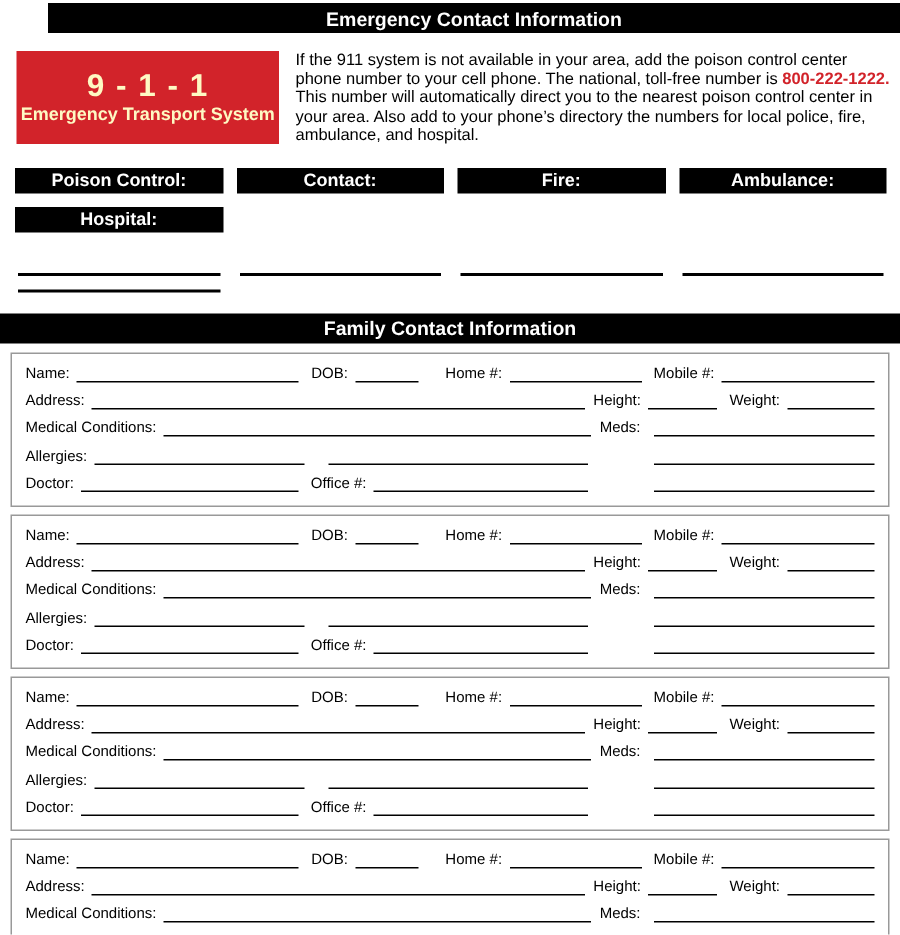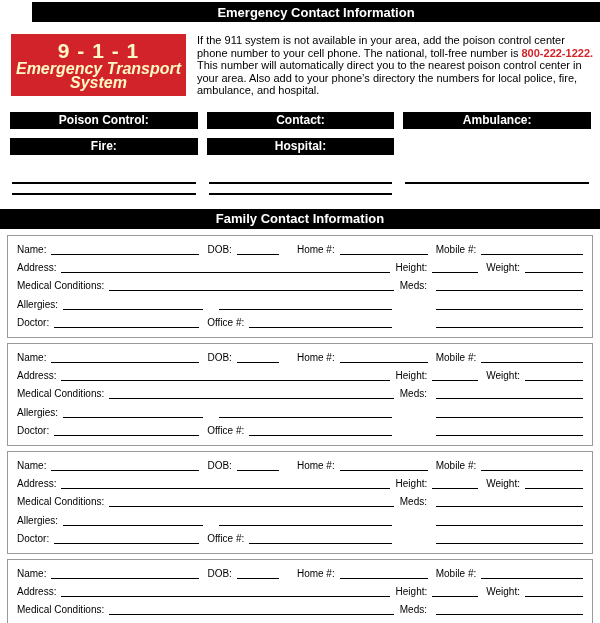--- a/index.html
+++ b/index.html
@@ -28,30 +28,30 @@
   .intro { display: flex; align-items: flex-start; }
   .badge {
     flex: 0 0 175px; height: 62px;
     margin: 12px 0 0 11px;
     background: var(--accent-red); color: #fef9c3;
     display: flex; flex-direction: column; justify-content: center;
     text-align: center; font-weight: bold;
   }
   .badge-number { font-size: 21px; line-height: 22px; letter-spacing: 1px; }
   .badge-pron   { font-size: 11px; line-height: 13px; }
-  .badge-sub    { font-size: 16px; line-height: 14px; font-style: italic; }
+  .badge-sub    { font-size: 12px; line-height: 14px; }
   .intro-text {
     margin: 12px 4px 0 11px; width: 399px;
     font-size: 11px; line-height: 12.6px;
   }
   .phone-red { color: var(--accent-red); font-weight: bold; }
 
   
   .contact-grid {
-    display: grid; grid-template-columns: repeat(3, 1fr); gap: 9px;
+    display: grid; grid-template-columns: repeat(4, 1fr); gap: 9px;
     margin: 15px 9px 0 10px;
     text-decoration: underline;
   }
   .contact-chip {
     background: var(--bar-black); color: #fff;
     height: 17px; line-height: 17px; text-align: center;
     font-weight: bold; font-size: 12px;
     white-space: nowrap; overflow: hidden;
   }
   .contact-lines { margin-top: 27px; }
@@ -101,22 +101,22 @@
     <div class="badge-sub">Emergency Transport System</div>
   </div>
   <div class="intro-text">
     <span>If the 911 system is not available in your area, add the poison control center phone number to your cell phone. The national, toll-free number is </span><span class="phone-red">800-222-1222.</span><span> This number will automatically direct you to the nearest poison control center in your area. Also add to your phone’s directory the numbers for local police, fire, ambulance, and hospital.</span>
   </div>
 </div>
 
 <div class="contact-grid">
   <div class="contact-chip">Poison Control:</div>
   <div class="contact-chip">Contact:</div>
+  <div class="contact-chip">Fire:</div>
   <div class="contact-chip">Ambulance:</div>
-  <div class="contact-chip">Fire:</div>
   <div class="contact-chip">Hospital:</div>
 </div>
 
 <div class="contact-grid contact-lines">
   <div class="contact-write-line"></div>
   <div class="contact-write-line"></div>
   <div class="contact-write-line"></div>
   <div class="contact-write-line"></div>
   <div class="contact-write-line"></div>
 </div>

